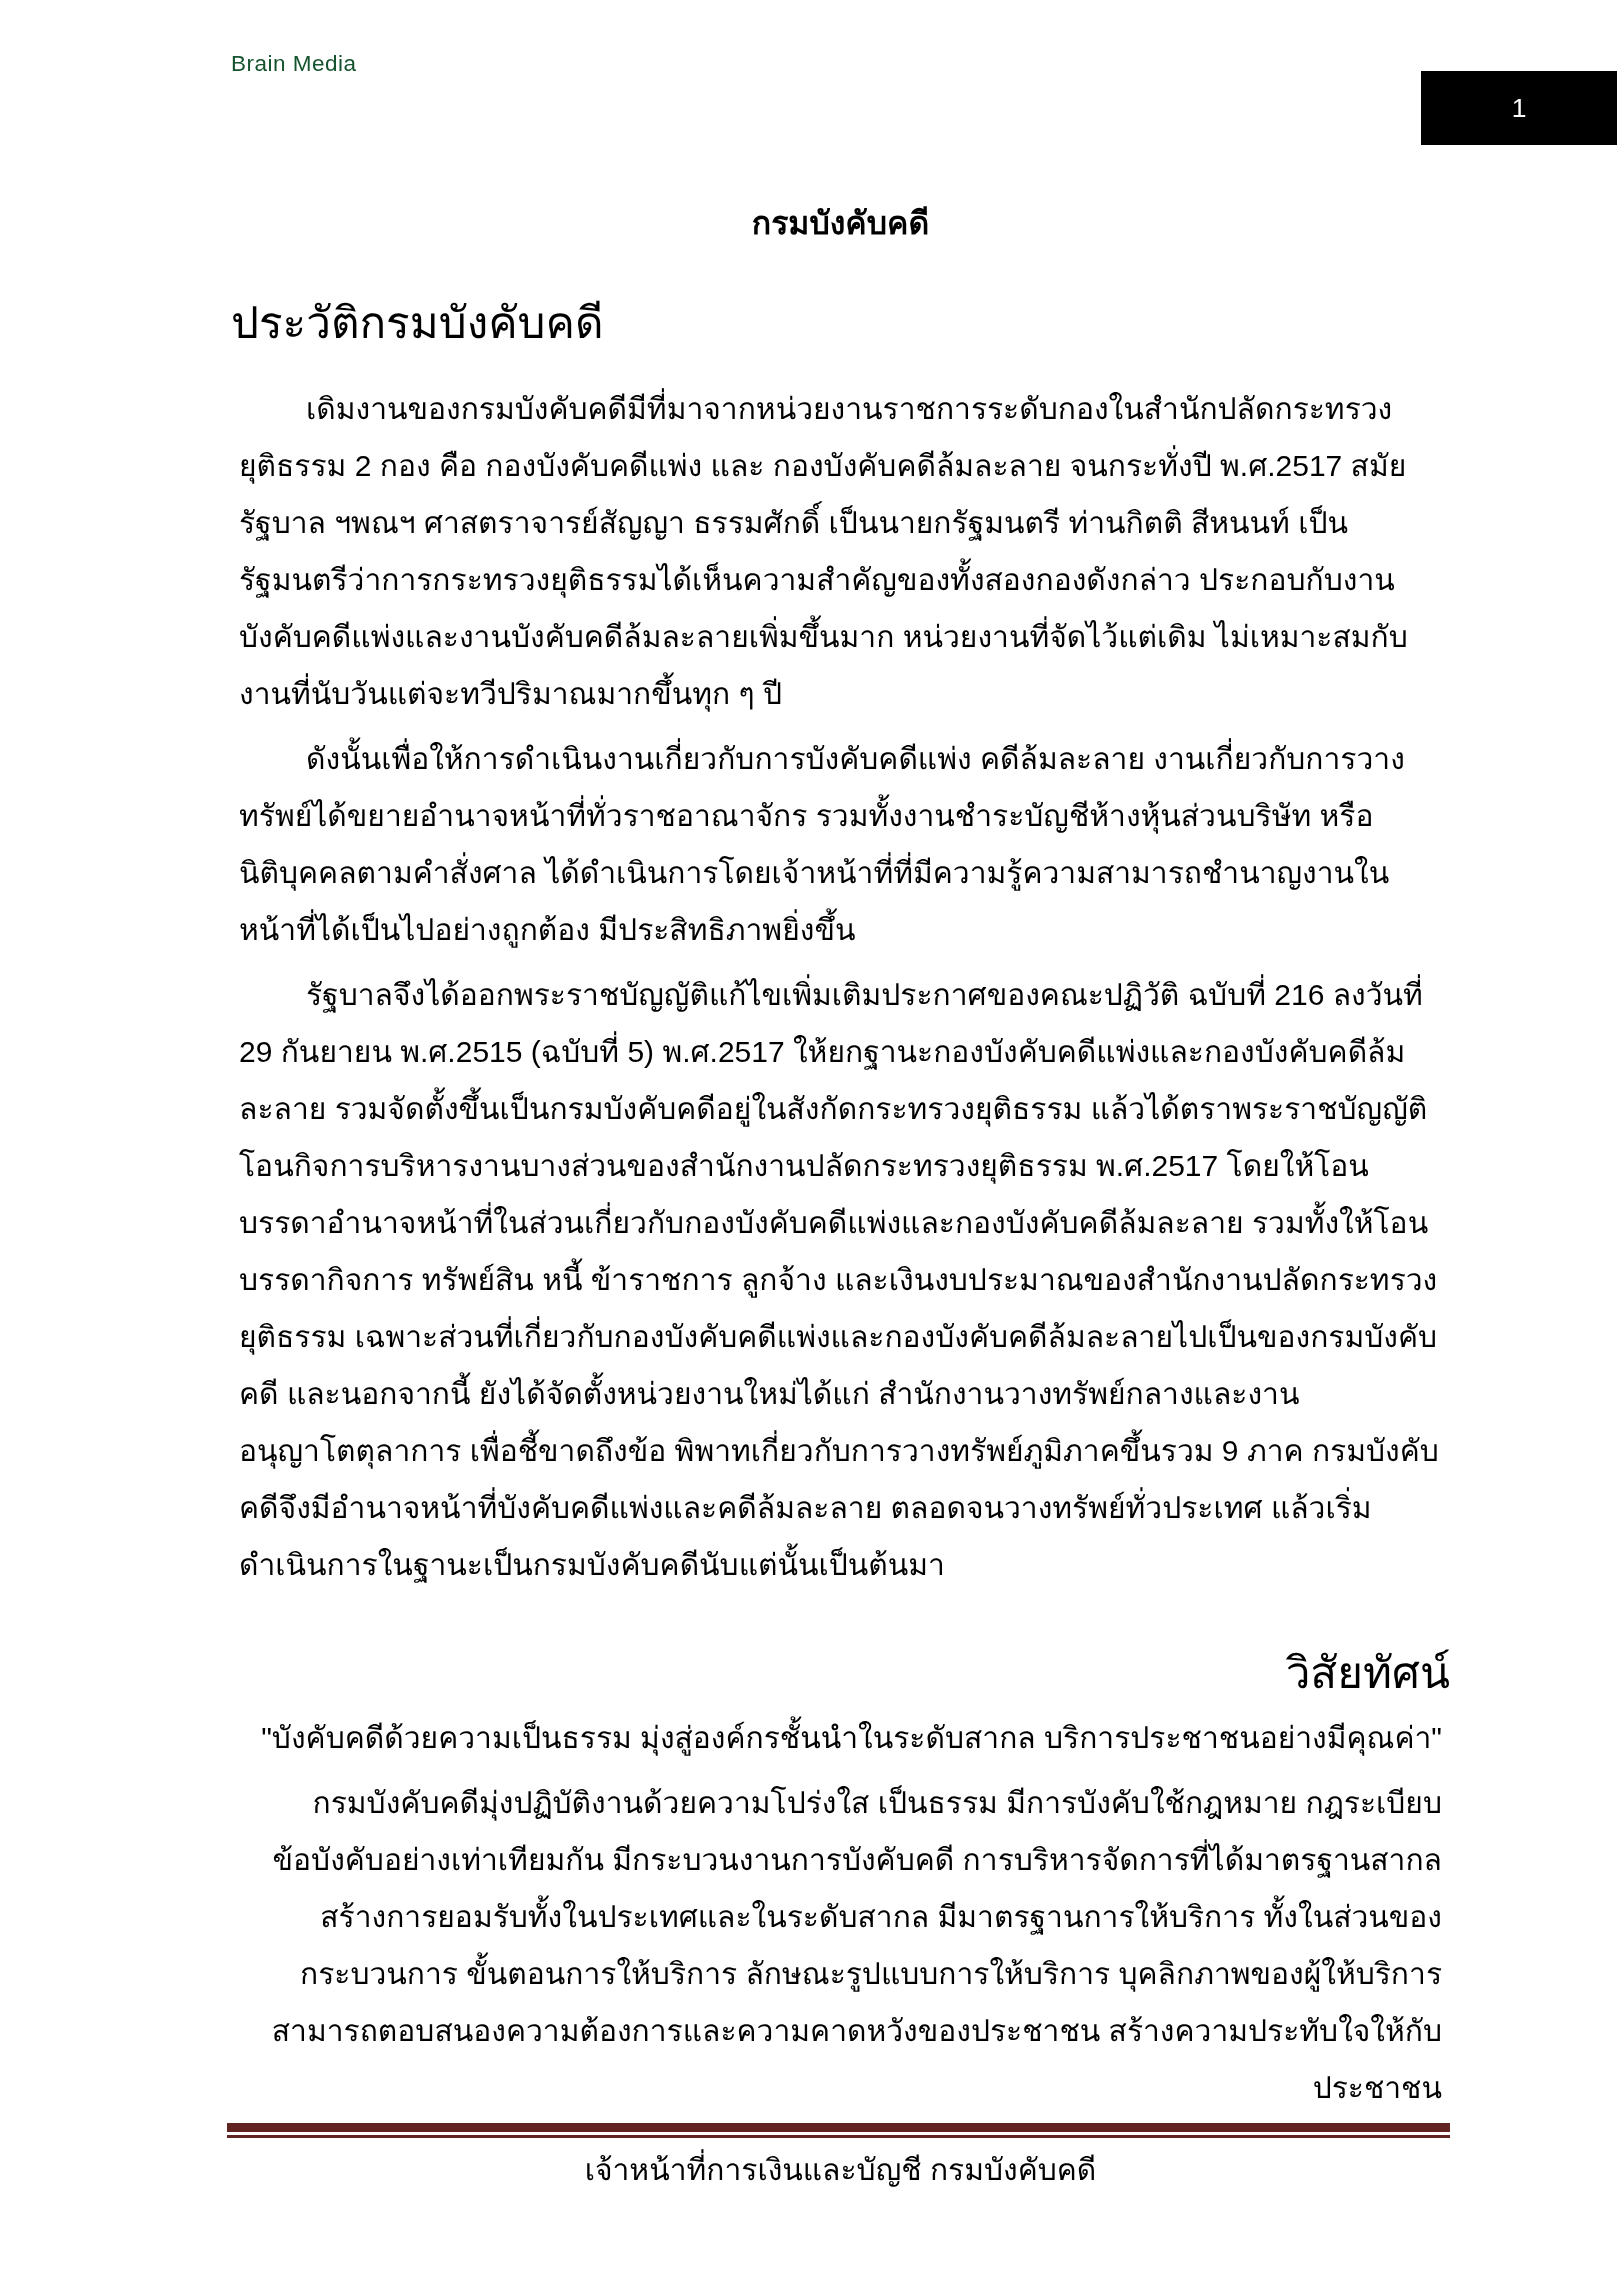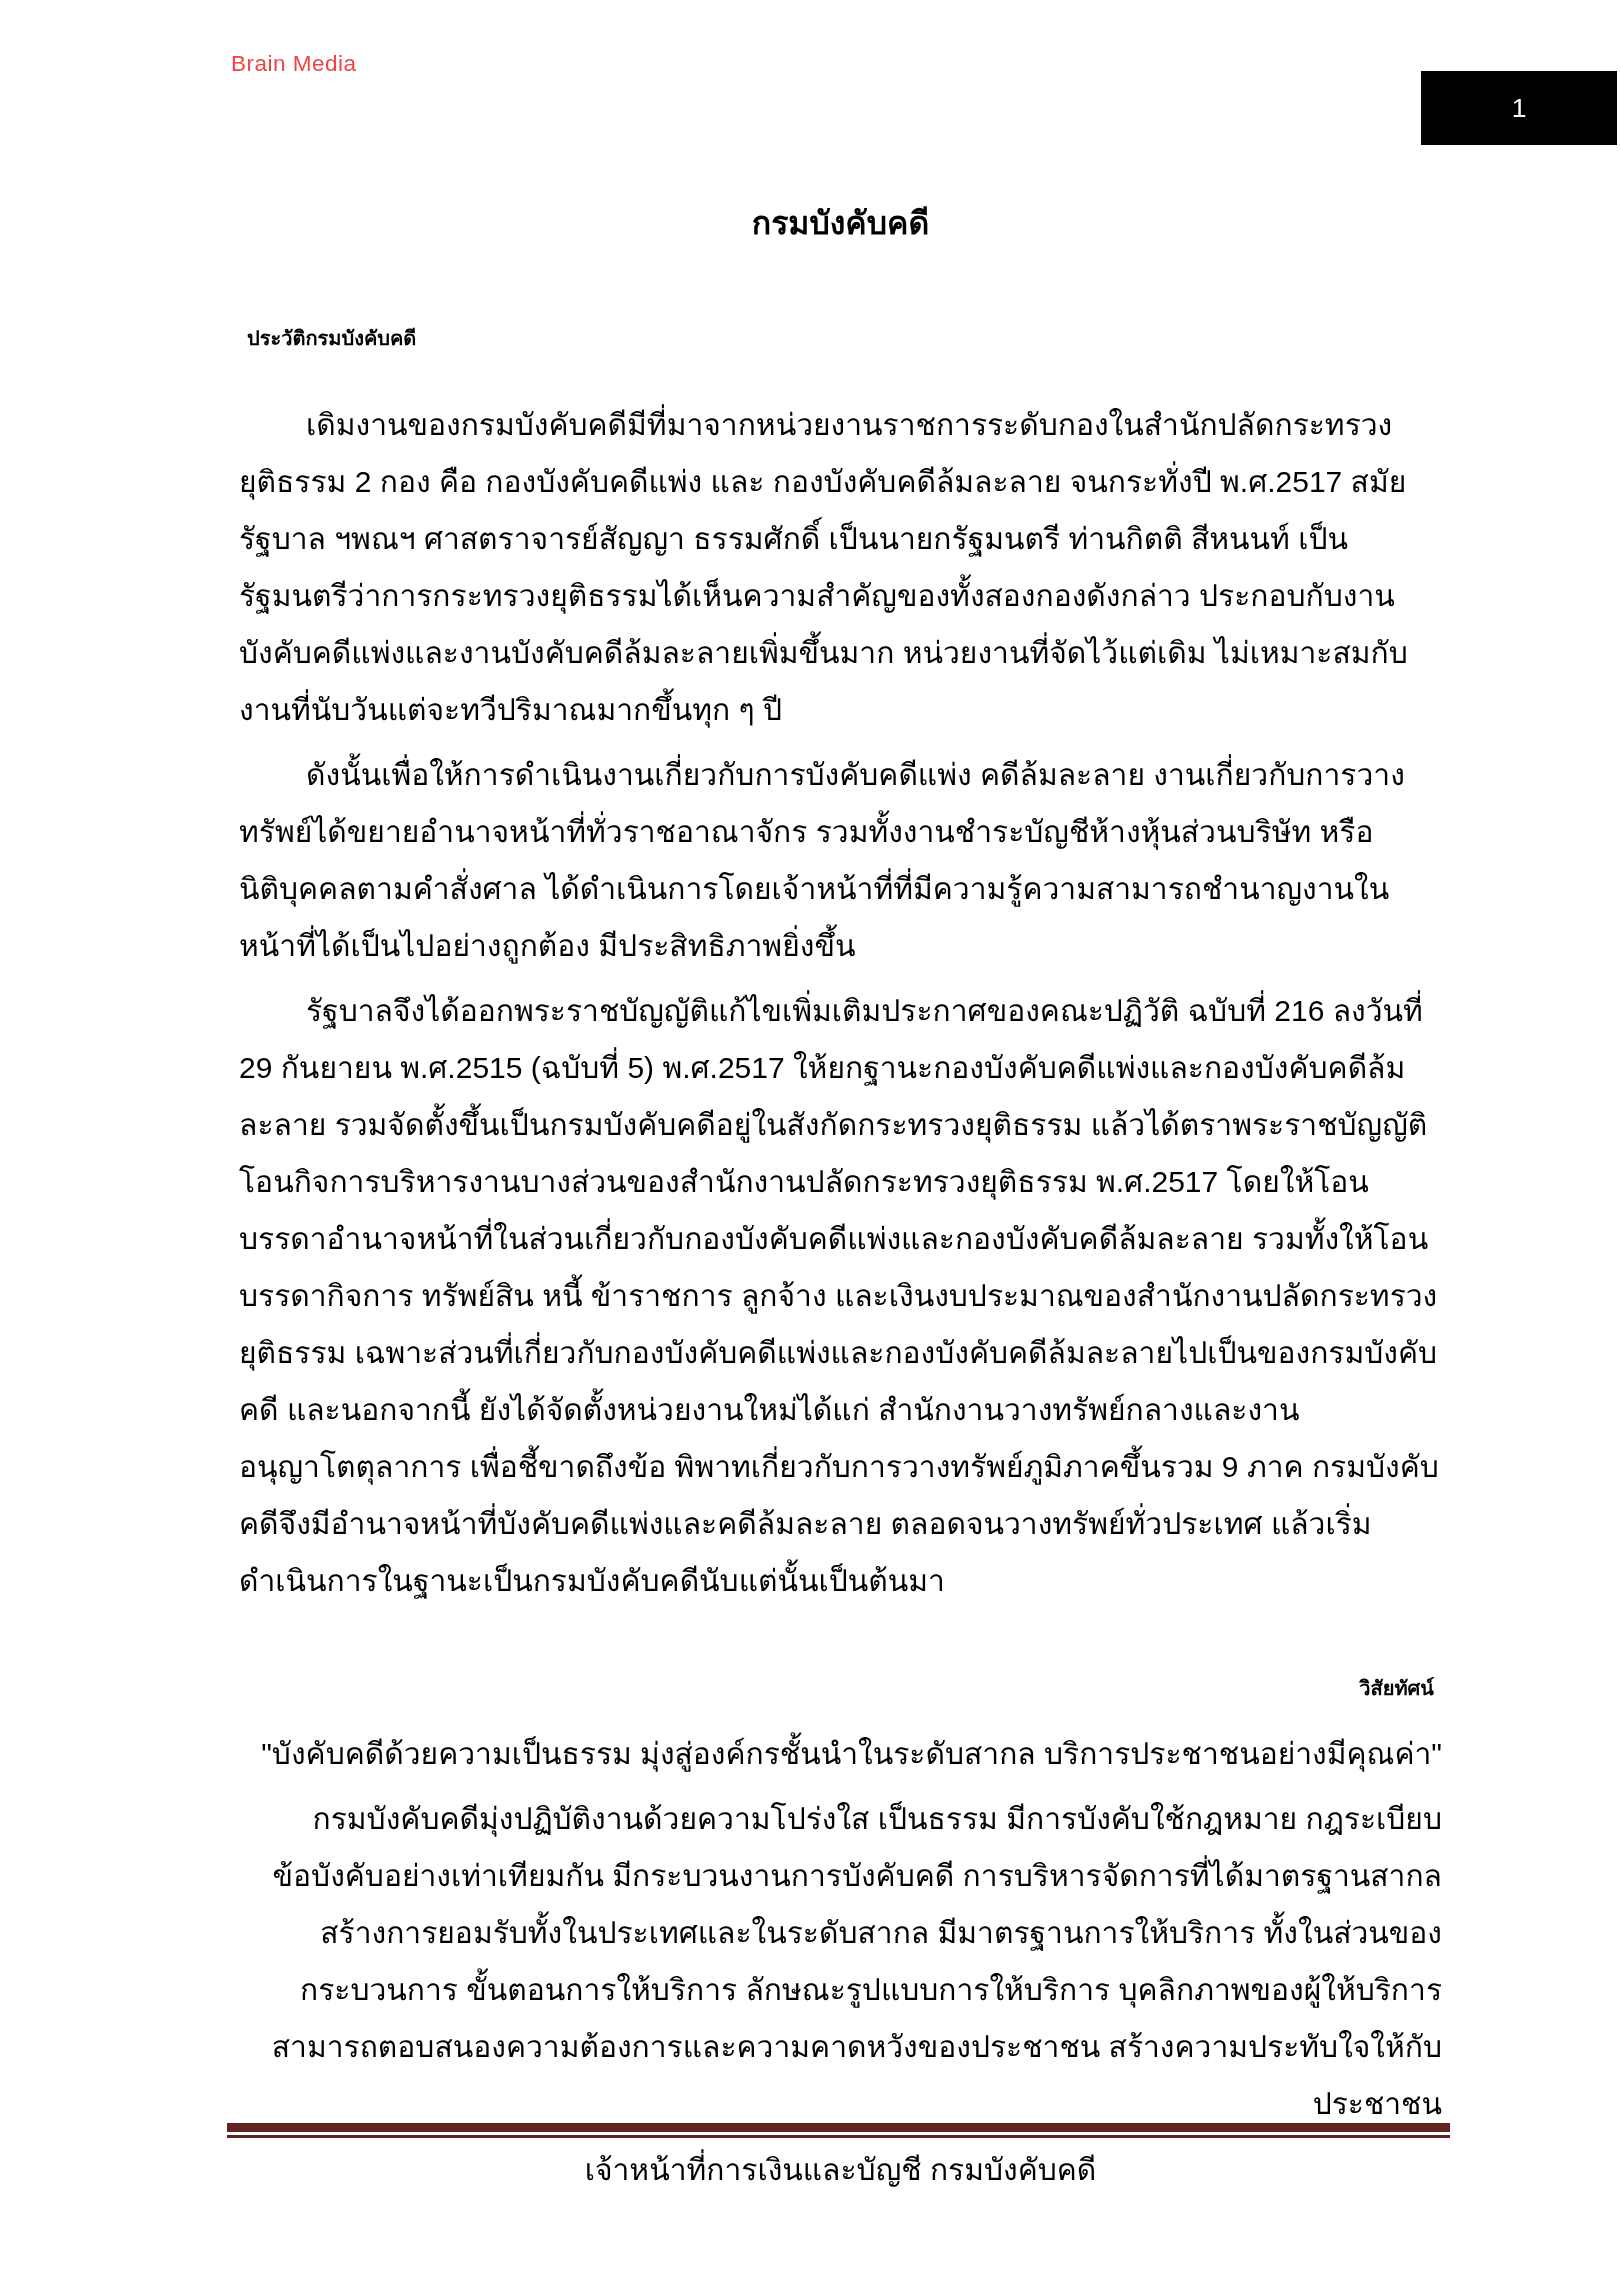--- a/index.html
+++ b/index.html
@@ -14,21 +14,21 @@
     font-family: "Liberation Sans", sans-serif;
     color: #000000;
     overflow: hidden;
   }
   .brand {
     position: absolute;
     left: 231px;
     top: 51px;
     font-size: 22.5px;
     letter-spacing: 0.5px;
-    color: #ef4444;
+    color: #14532d;
   }
   .page-num-box {
     position: absolute;
     left: 1421px;
     top: 71px;
     width: 196px;
     height: 74px;
     background: #000000;
     color: #ffffff;
     display: flex;
@@ -50,23 +50,23 @@
   .content {
     position: absolute;
     left: 231px;
     width: 1219px;
     top: 294px;
     font-size: 30px;
     line-height: 57px;
     text-align: left;
   }
   .content h2 {
-    margin: 16px;
-    font-size: 20px;
-    font-weight: bold;
+    margin: 0;
+    font-size: 44px;
+    font-weight: normal;
     line-height: 57px;
   }
   .h-history { margin-bottom: 29px !important; }
   .section-vision { margin-top: 51px; text-align: right; }
   .h-vision { margin-bottom: 5.9px !important; }
   .content p {
     margin: 8px;
     padding: 0;
   }
   .para-indent { text-indent: 67px; }

